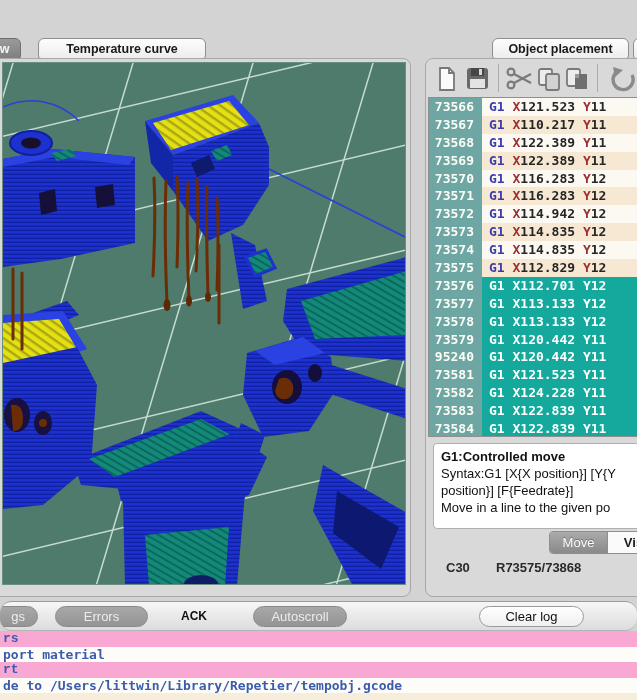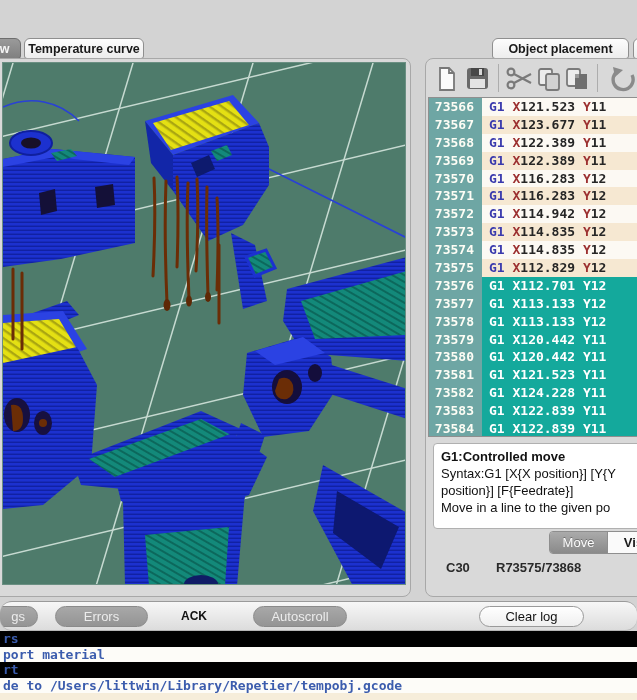--- a/index.html
+++ b/index.html
@@ -75,32 +75,32 @@
   .pill.dark{background:linear-gradient(#a8a8a8,#949494);border:1px solid #8a8a8a;color:#ececec;}
   .pill.light{background:linear-gradient(#ffffff,#efefef);border:1px solid #9a9a9a;color:#111;}
   .acklabel{position:absolute;top:7px;font-size:12px;font-weight:700;color:#111;cursor:pointer;}
 
   
   .logarea{position:absolute;left:0;top:631px;width:637px;height:69px;background:#f6edda;
            overflow:hidden;font-family:"DejaVu Sans Mono",monospace;font-size:13px;
            font-weight:700;color:#3b5cad;}
   .logrow{height:15.6px;line-height:15.6px;padding-left:3px;white-space:nowrap;}
   .logrow.lwhite{background:#fdfcf8;}
-  .logrow.lcream{background:#000000;}
+  .logrow.lcream{background:#f9a8d4;font-family:Liberation Mono, monospace;}
 </style>
 </head>
 <body>
 
 <div class="screen">
 
 
   <div class="tab dark" style="left:-12px;width:33px;border-radius:0 6px 3px 3px;">
     <span>w</span>
   </div>
-  <div class="tab" style="left:24px;width:120px;">
+  <div class="tab" style="left:38px;width:168px;">
     <span>Temperature curve</span>
   </div>
 
   <div class="tab" style="left:492px;width:137px;">
     <span>Object placement</span>
   </div>
   <div class="tab" style="left:633px;width:30px;"></div>
 
   <div class="groupbox" style="left:-14px;width:425px;"></div>
   <div class="groupbox" style="left:425px;width:240px;"></div>
@@ -264,21 +264,21 @@
     </div>
   </div>
 
   <div class="gcode-editor" id="gcode-rows">
       <div class="grow">
         <span class="gnum">73566</span>
         <span class="gcode"><span class="g">G1</span> <span class="ax">X</span><span class="nv">121.523</span> <span class="ax">Y</span><span class="nv">11</span></span>
       </div>
       <div class="grow">
         <span class="gnum">73567</span>
-        <span class="gcode"><span class="g">G1</span> <span class="ax">X</span><span class="nv">123.677</span> <span class="ax">Y</span><span class="nv">11</span></span>
+        <span class="gcode"><span class="g">G1</span> <span class="ax">X</span><span class="nv">110.217</span> <span class="ax">Y</span><span class="nv">11</span></span>
       </div>
       <div class="grow">
         <span class="gnum">73568</span>
         <span class="gcode"><span class="g">G1</span> <span class="ax">X</span><span class="nv">122.389</span> <span class="ax">Y</span><span class="nv">11</span></span>
       </div>
       <div class="grow">
         <span class="gnum">73569</span>
         <span class="gcode"><span class="g">G1</span> <span class="ax">X</span><span class="nv">122.389</span> <span class="ax">Y</span><span class="nv">11</span></span>
       </div>
       <div class="grow">
@@ -315,21 +315,21 @@
       </div>
       <div class="grow sel">
         <span class="gnum">73578</span>
         <span class="gcode"><span class="g">G1</span> <span class="ax">X</span><span class="nv">113.133</span> <span class="ax">Y</span><span class="nv">12</span></span>
       </div>
       <div class="grow sel">
         <span class="gnum">73579</span>
         <span class="gcode"><span class="g">G1</span> <span class="ax">X</span><span class="nv">120.442</span> <span class="ax">Y</span><span class="nv">11</span></span>
       </div>
       <div class="grow sel">
-        <span class="gnum">73580</span>
+        <span class="gnum">95240</span>
         <span class="gcode"><span class="g">G1</span> <span class="ax">X</span><span class="nv">120.442</span> <span class="ax">Y</span><span class="nv">11</span></span>
       </div>
       <div class="grow sel">
         <span class="gnum">73581</span>
         <span class="gcode"><span class="g">G1</span> <span class="ax">X</span><span class="nv">121.523</span> <span class="ax">Y</span><span class="nv">11</span></span>
       </div>
       <div class="grow sel">
         <span class="gnum">73582</span>
         <span class="gcode"><span class="g">G1</span> <span class="ax">X</span><span class="nv">124.228</span> <span class="ax">Y</span><span class="nv">11</span></span>
       </div>

